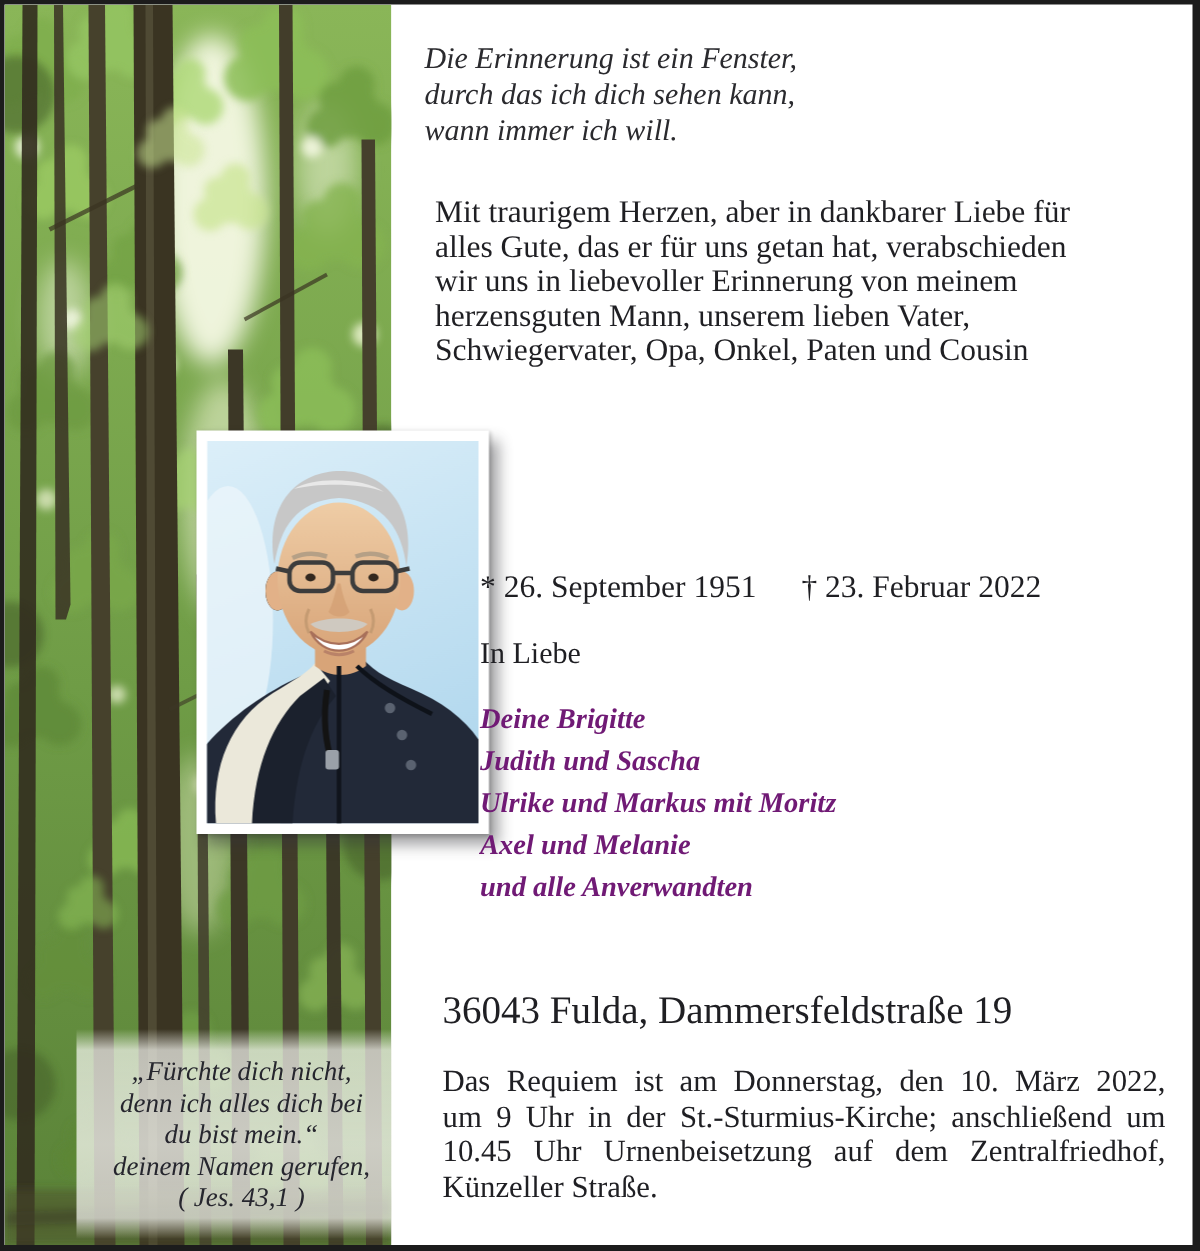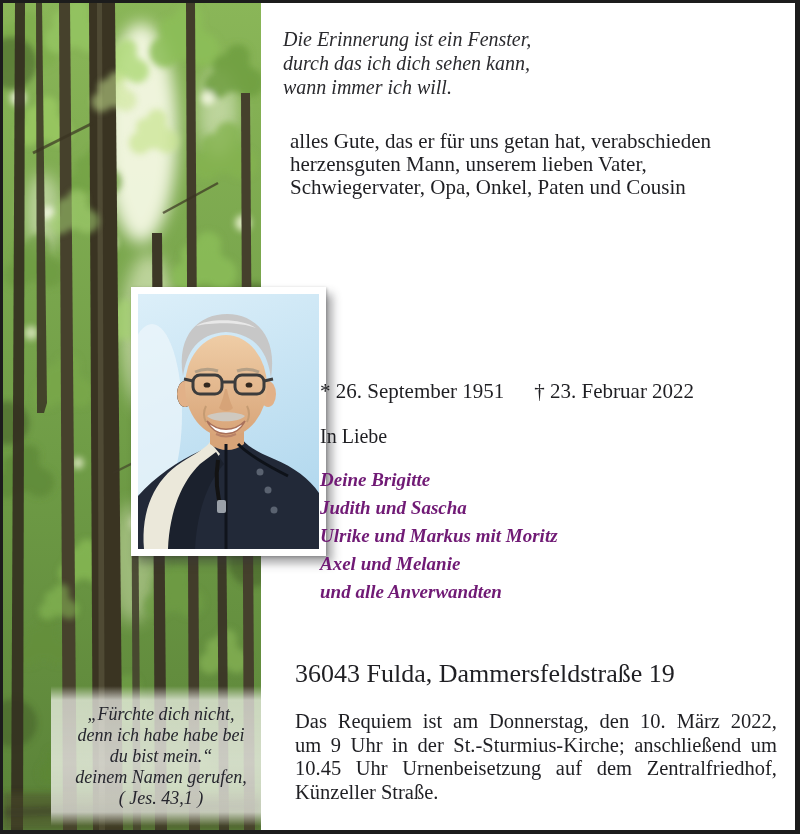--- a/index.html
+++ b/index.html
@@ -203,21 +203,21 @@
       </g>
 
       <g filter="url(#soft2)">
         <rect x="0" y="790" width="258" height="37" fill="#4a4a2e" opacity="0.5"></rect>
         <path d="M 0 805 L 258 798 L 258 806 L 0 814 Z" fill="#3b3a24" opacity="0.6"></path>
       </g>
     </svg>
 
     <div class="forest-quote">
       <div class="fq-line">„Fürchte dich nicht,</div>
-      <div class="fq-line">denn ich habe habe bei</div>
+      <div class="fq-line">denn ich alles dich bei</div>
       <div class="fq-line">du bist mein.“</div>
       <div class="fq-line">deinem Namen gerufen,</div>
       <div class="fq-line">( Jes. 43,1 )</div>
     </div>
   </div>
 
   <div class="portrait">
     <svg viewBox="0 0 181 255" preserveAspectRatio="none">
       <defs>
         <linearGradient id="sky" x1="0" y1="0" x2="0.3" y2="1">
@@ -281,21 +281,23 @@
     </svg>
   </div>
 
   <div class="blk top-quote centered">
     <div>Die Erinnerung ist ein Fenster,</div>
     <div>durch das ich dich sehen kann,</div>
     <div>wann immer ich will.</div>
   </div>
 
   <div class="blk opening centered">
+    <div>Mit traurigem Herzen, aber in dankbarer Liebe für</div>
     <div>alles Gute, das er für uns getan hat, verabschieden</div>
+    <div>wir uns in liebevoller Erinnerung von meinem</div>
     <div>herzensguten Mann, unserem lieben Vater,</div>
     <div>Schwiegervater, Opa, Onkel, Paten und Cousin</div>
   </div>
 
 
   <div class="blk dates centered">
     <span>* 26. September 1951</span><span class="gap"></span><span>† 23. Februar 2022</span>
   </div>
 
   <div class="blk in-liebe centered">In Liebe</div>

